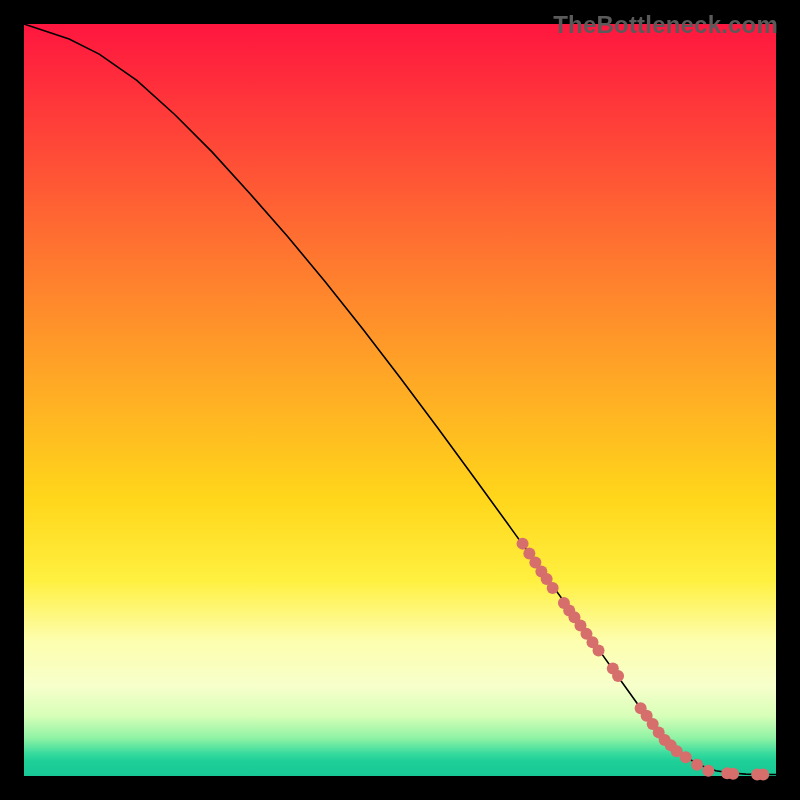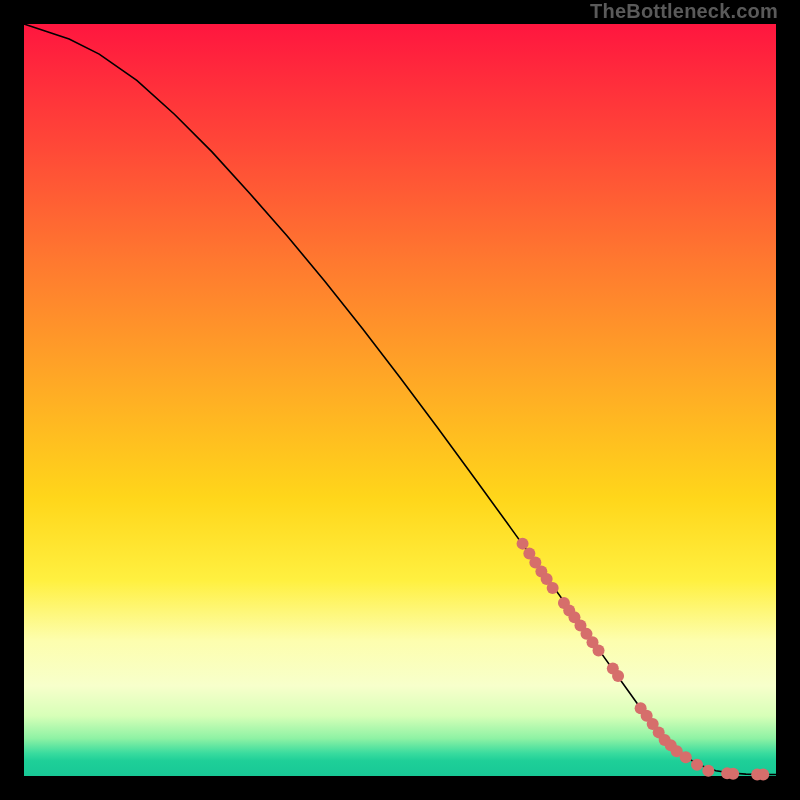--- a/index.html
+++ b/index.html
@@ -6,23 +6,23 @@
   body {
     width: 800px;
     height: 800px;
     background: #000;
     position: relative;
     font-family: Arial, Helvetica, sans-serif;
     overflow: hidden;
   }
   .watermark {
     position: absolute;
-    top: 0px;
+    top: 11px;
     right: 22px;
-    font-size: 20px;
+    font-size: 24px;
     font-weight: 600;
     color: #5a5a5a;
     letter-spacing: 0.2px;
     z-index: 3;
   }
   .plot-wrap {
     position: absolute;
     left: 24px;
     top: 24px;
     width: 752px;   

